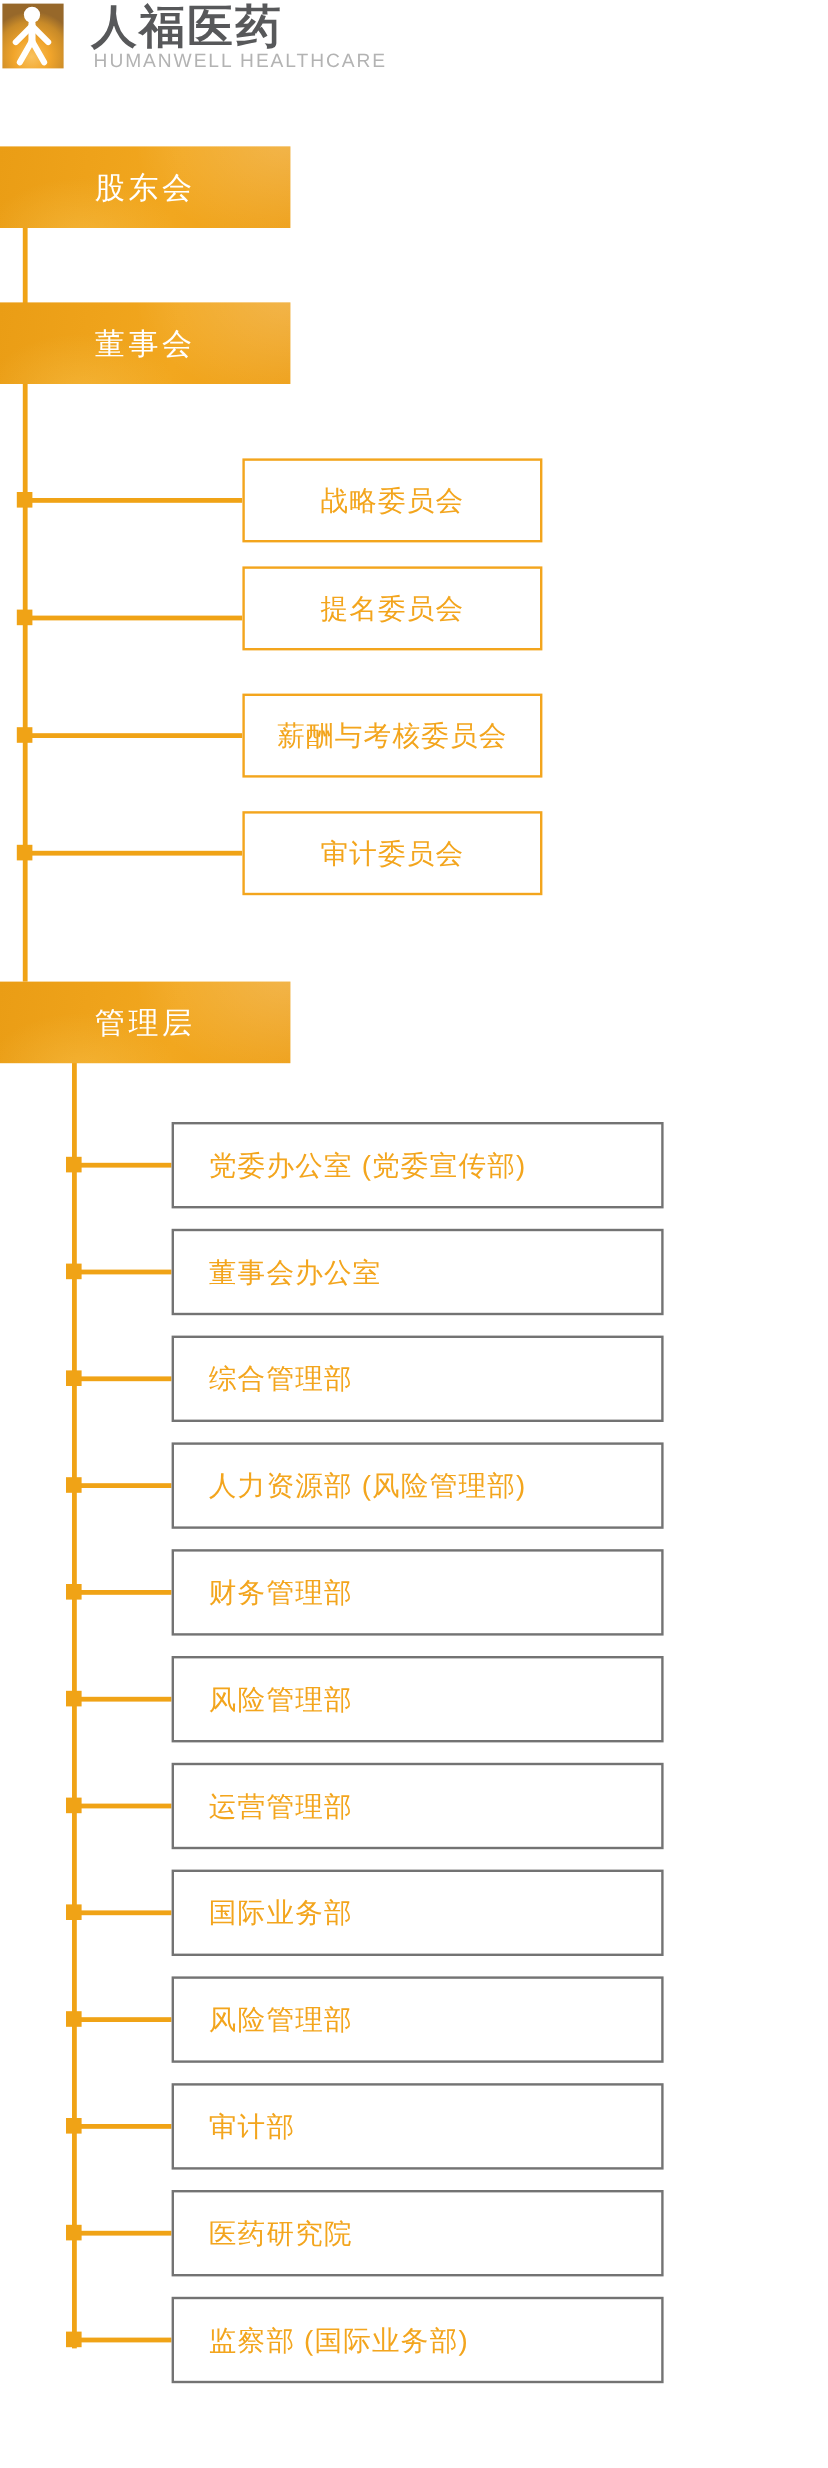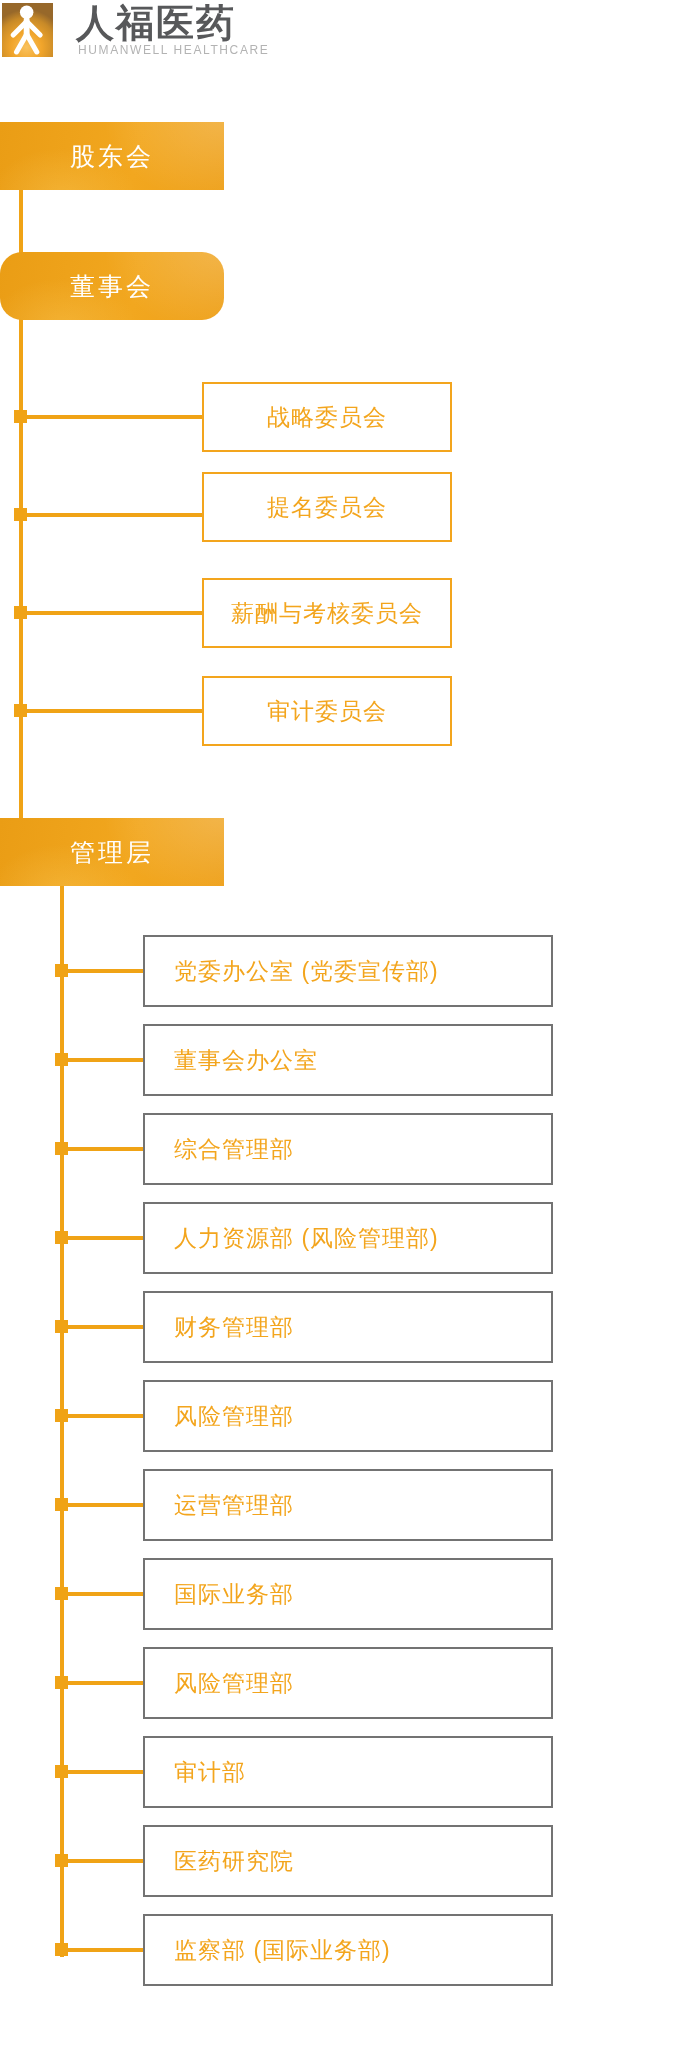--- a/index.html
+++ b/index.html
@@ -22,31 +22,31 @@
                 #f9c25e 0%, #f1a52b 40%, #c88a28 78%, #97682a 100%);
   }
   .logo-mark svg { position: absolute; left: 0; top: 0; width: 51px; height: 54px; }
   .logo-zh {
     position: absolute; left: 74px; top: 0px;
     font-size: 38px; font-weight: bold; color: #57585a;
     letter-spacing: 2px; white-space: nowrap; line-height: 40px;
   }
   .logo-en {
     position: absolute; left: 76px; top: 40px;
-    font-size: 12px; color: #b3b3b3; letter-spacing: 1.6px; white-space: nowrap;
+    font-size: 16px; color: #b3b3b3; letter-spacing: 1.6px; white-space: nowrap;
   }
 
   
   .vline { position: absolute; width: 4px; background: #f0a316; }
   .hline { position: absolute; height: 4px; background: #f0a316; }
   .node  { position: absolute; width: 13px; height: 13px; background: #f0a316; }
 
   
   .box-filled {
-    position: absolute; left: 0; width: 224px; height: 68px;
+    position: absolute; left: 0; width: 242px; height: 68px;
     display: flex; align-items: center; justify-content: center;
     color: #ffffff; font-size: 25px; letter-spacing: 3px;
     background:
       radial-gradient(90% 220% at 100% -10%, rgba(255,255,255,0.22) 0%, rgba(255,255,255,0) 60%),
       radial-gradient(60% 130% at 28% 110%, rgba(255,214,110,0.30) 0%, rgba(255,255,255,0) 55%),
       linear-gradient(100deg, #ea9d15 0%, #f2a71f 60%, #eea019 100%);
   }
   .box-outline {
     position: absolute; left: 202px; width: 250px; height: 70px;
     box-sizing: border-box; background: #ffffff; border: 2px solid #f3a51d;
@@ -80,21 +80,21 @@
     <div class="logo-en">HUMANWELL HEALTHCARE</div>
   </div>
 
   <div class="vline" style="left:19px; top:190px; height:628px;"></div>
 
   <div class="vline" style="left:60px; top:885px; height:1072px;"></div>
 
   <div class="box-filled" style="top:122px;">
     <span>股东会</span>
   </div>
-  <div class="box-filled" style="top:252px;border-radius:22px;">
+  <div class="box-filled" style="top:252px;">
     <span>董事会</span>
   </div>
   <div class="box-filled" style="top:818px;">
     <span>管理层</span>
   </div>
 
   <div class="hline" style="left:21px; top:415px; width:181px;"></div>
   <div class="hline" style="left:21px; top:513px; width:181px;"></div>
   <div class="hline" style="left:21px; top:611px; width:181px;"></div>
   <div class="hline" style="left:21px; top:709px; width:181px;"></div>

